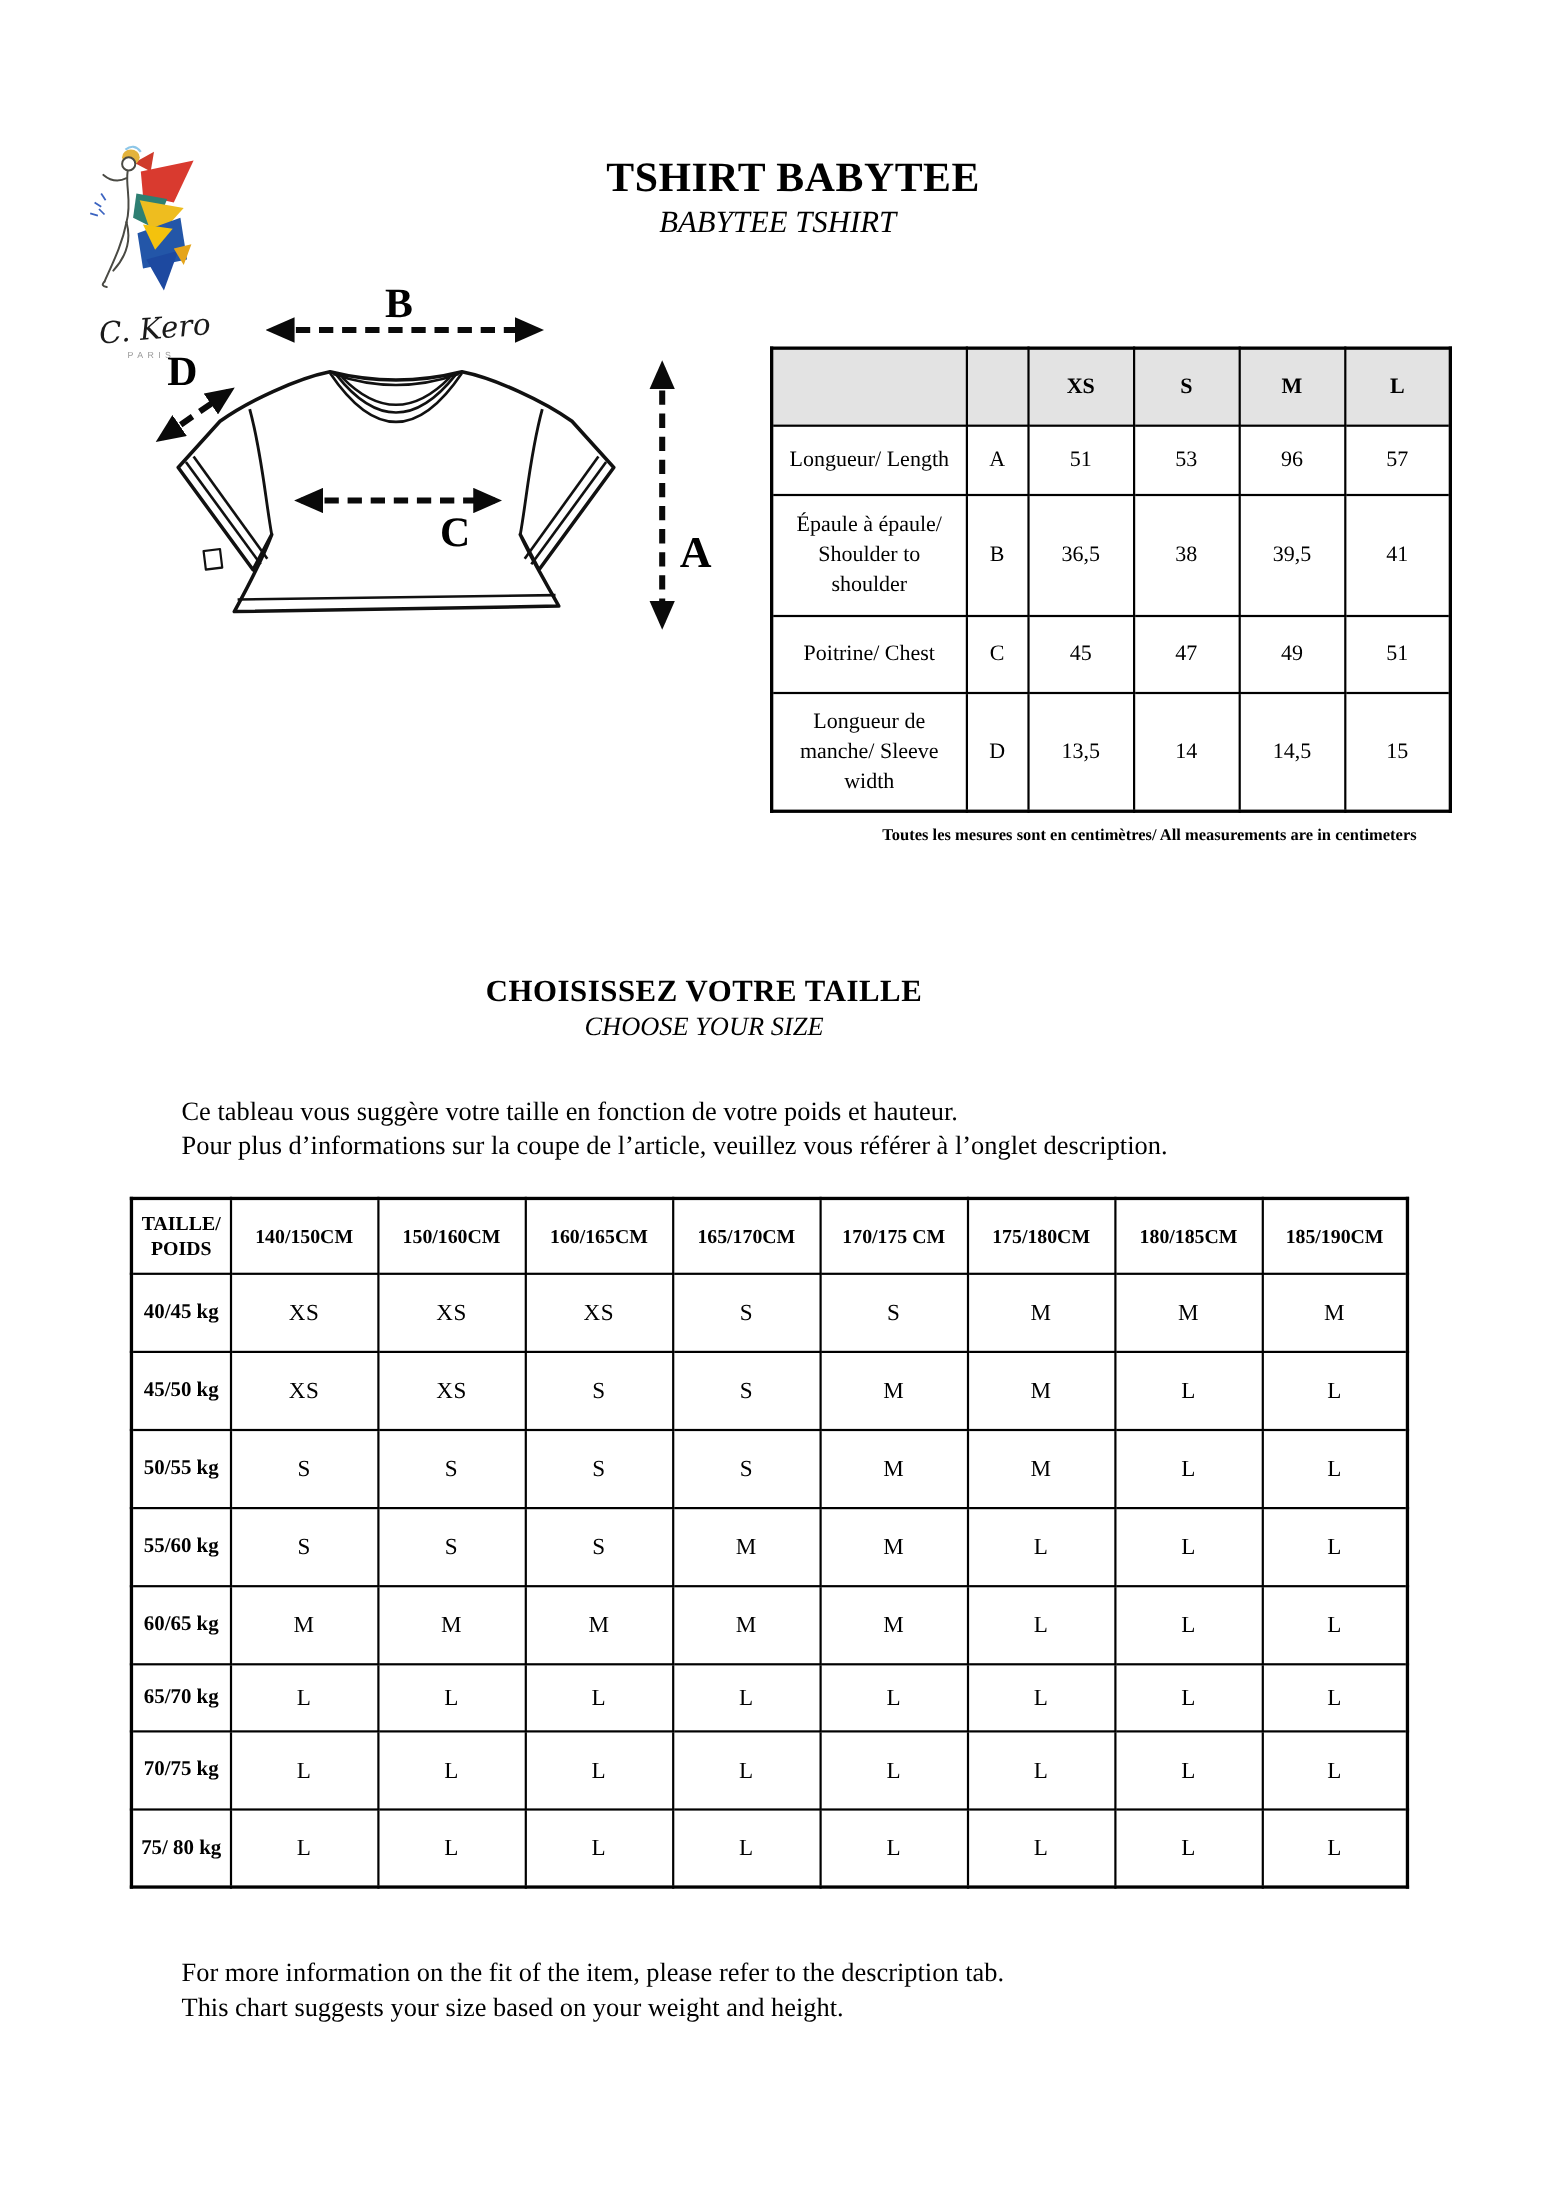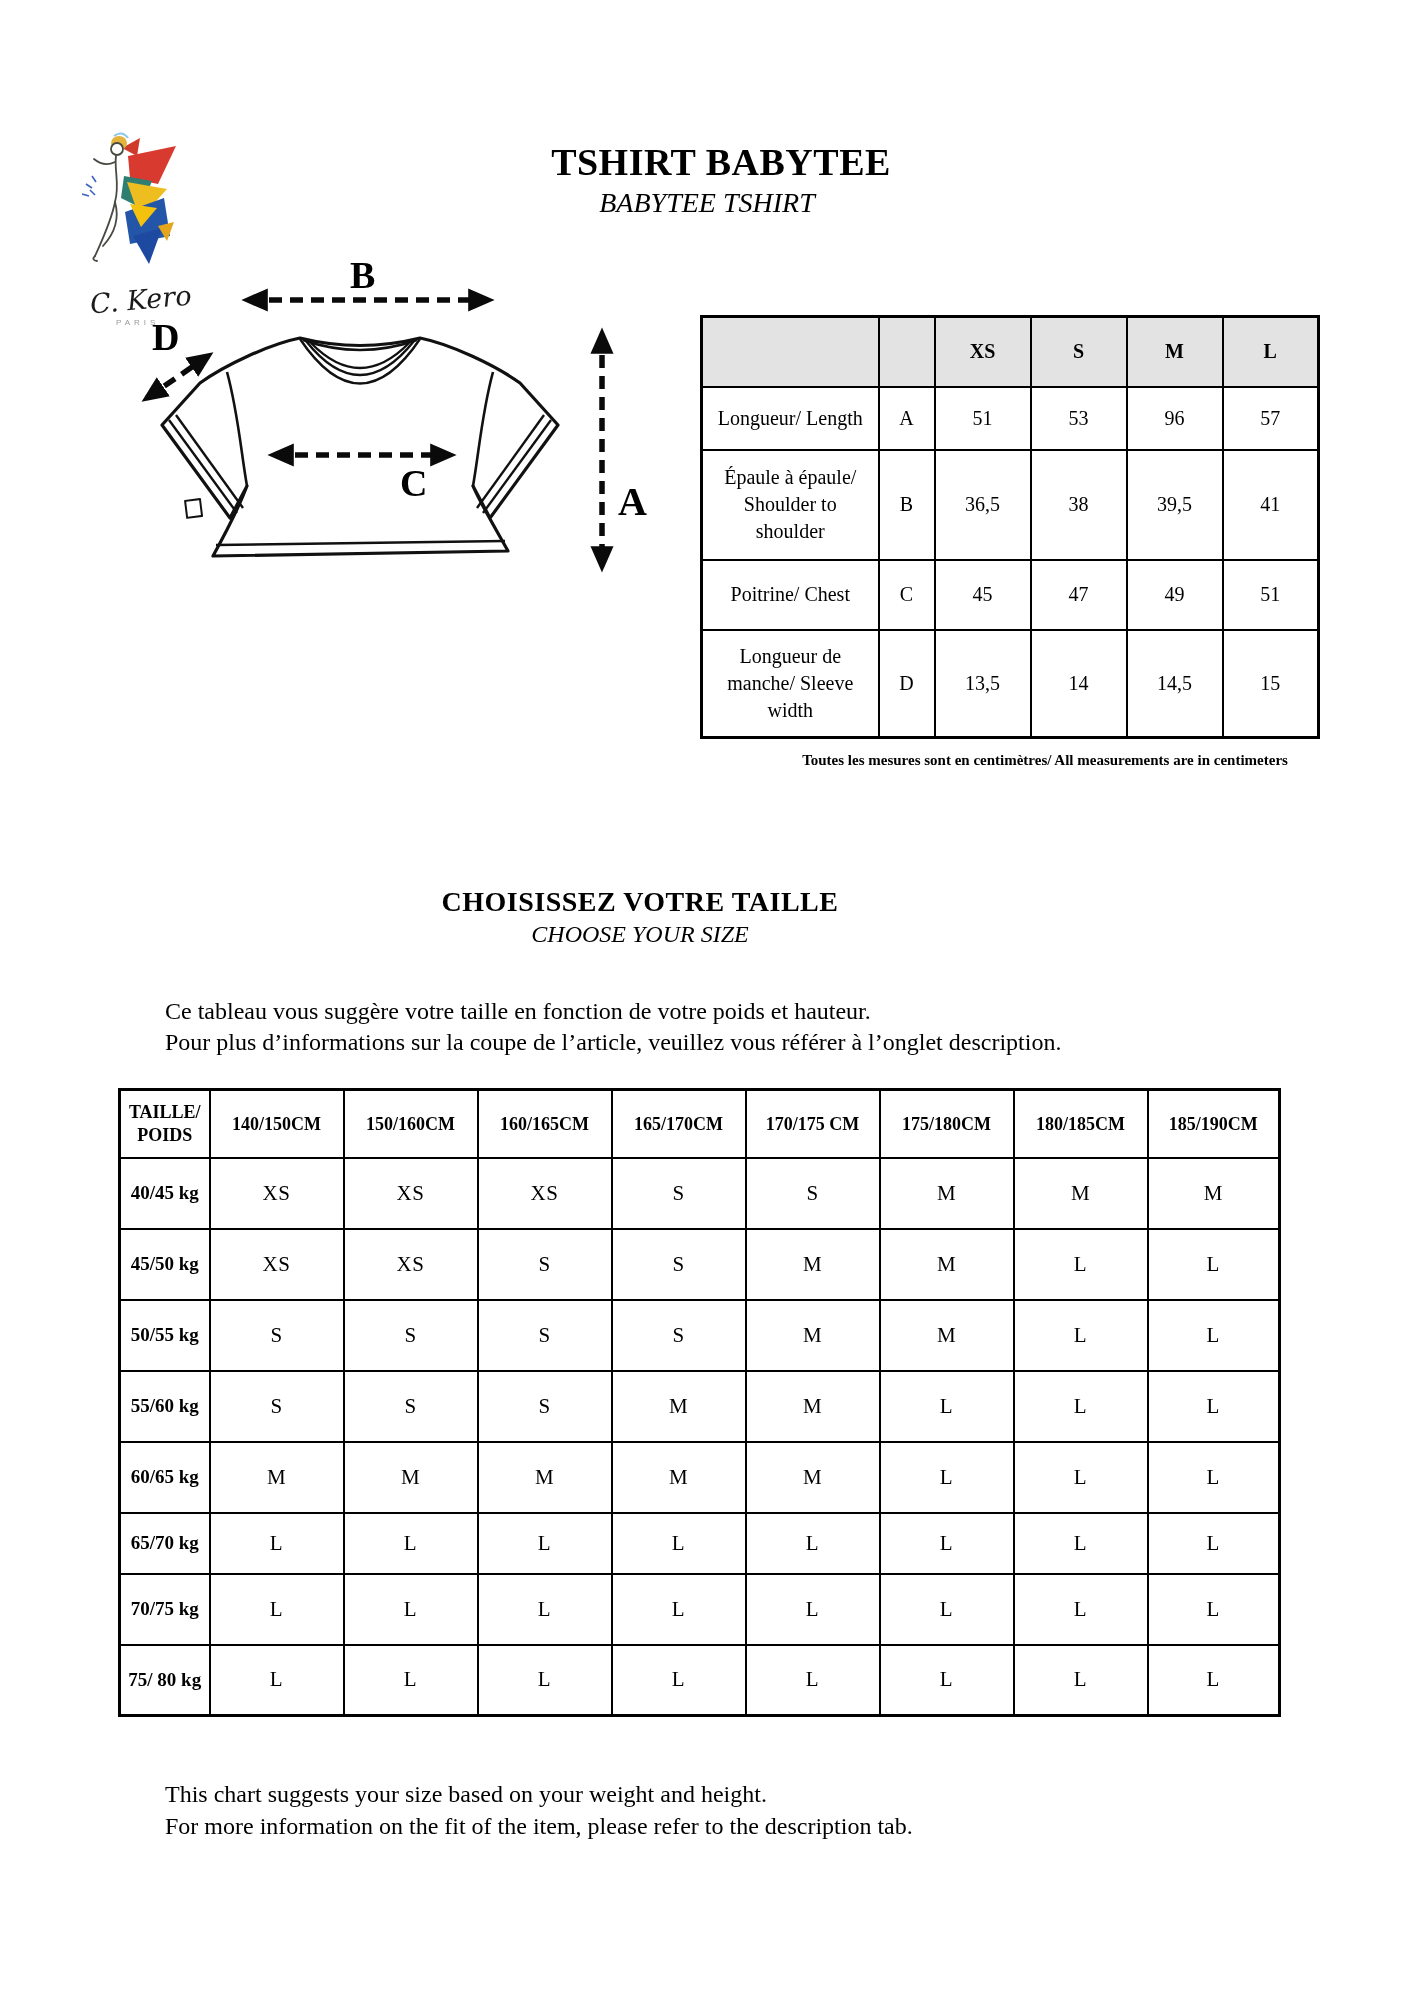--- a/index.html
+++ b/index.html
@@ -323,17 +323,17 @@
       <td class="s">L</td>
       <td class="s">L</td>
       <td class="s">L</td>
       <td class="s">L</td>
       <td class="s">L</td>
     </tr>
   </tbody>
     </table>
 
   <div class="outro">
+    <div>For more information on the fit of the item, please refer to the description tab.</div>
     <div>This chart suggests your size based on your weight and height.</div>
-    <div>For more information on the fit of the item, please refer to the description tab.</div>
   </div>
 
 </div>
 
 </body></html>

